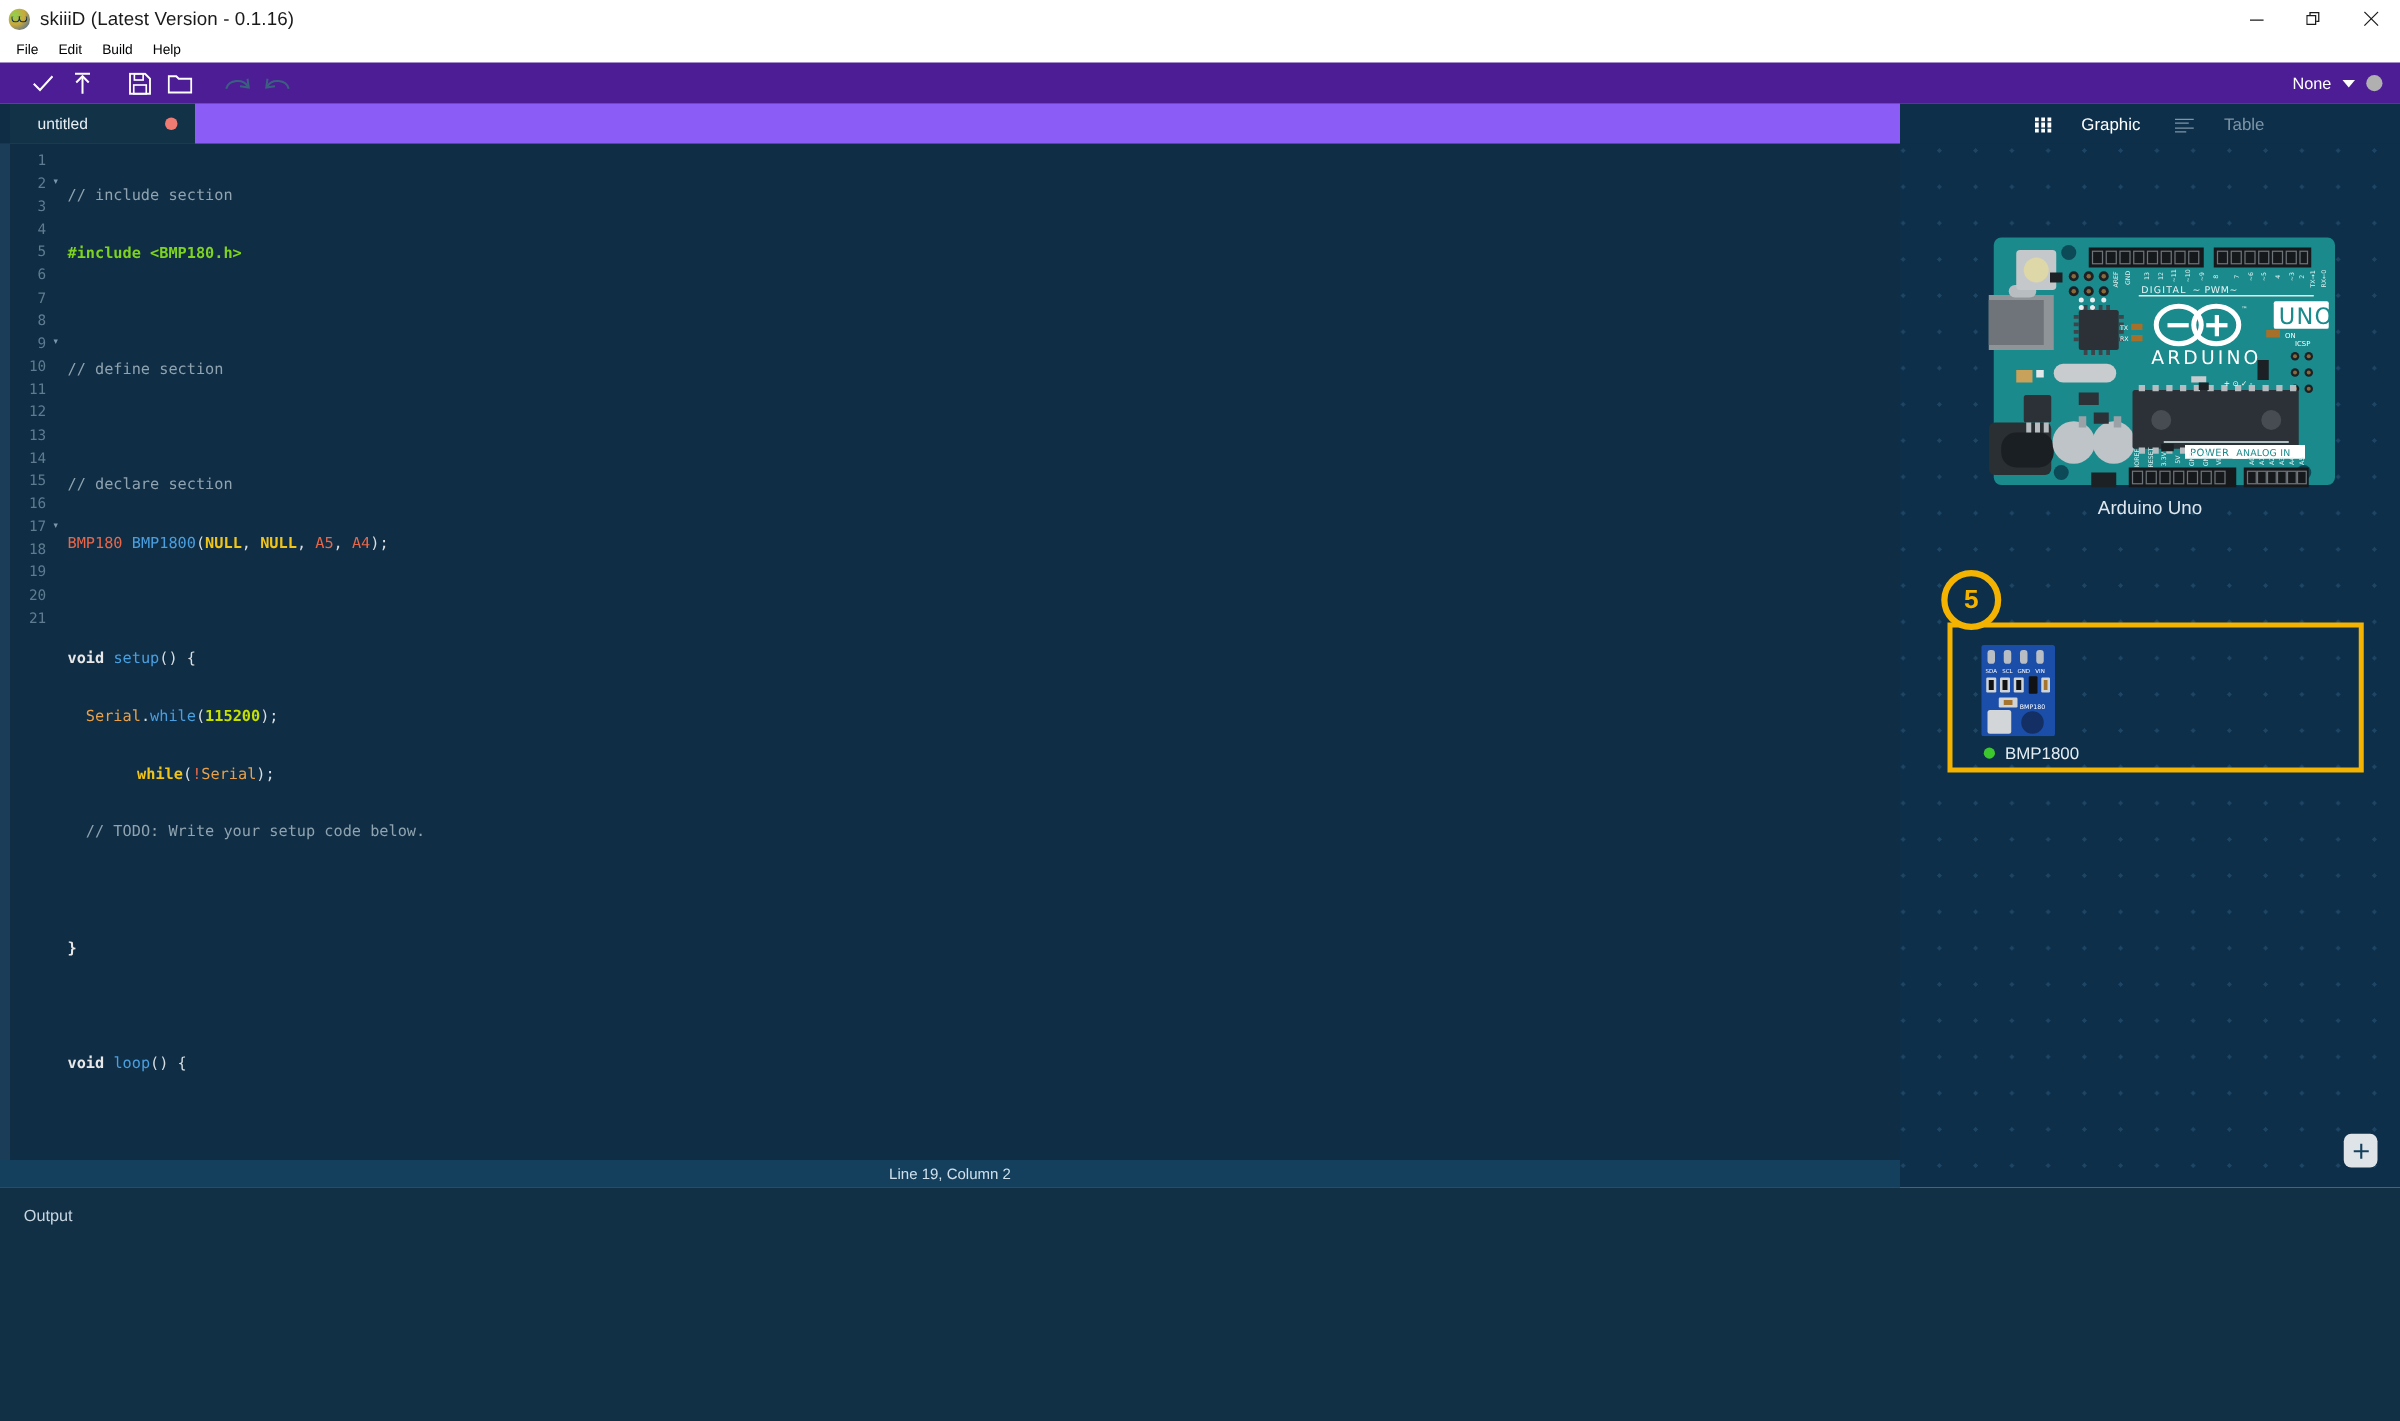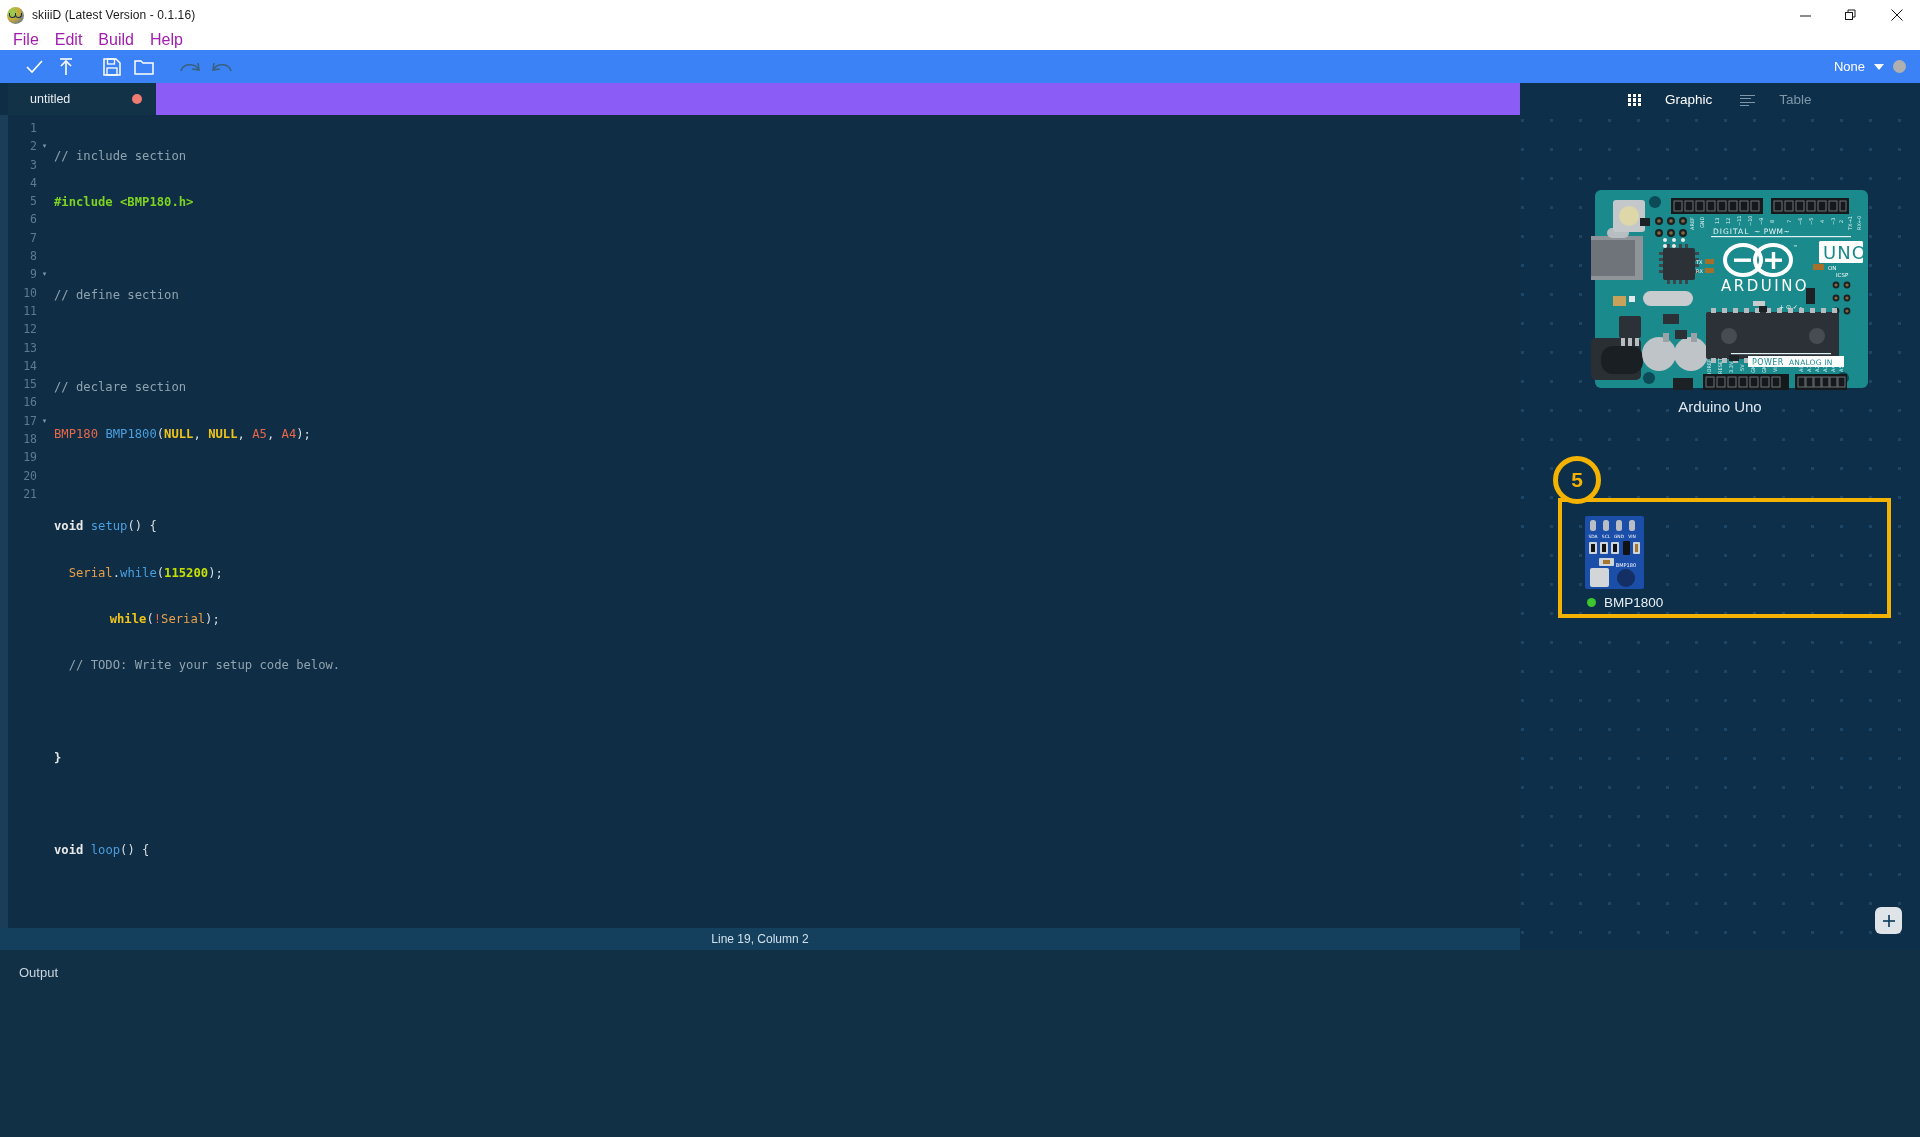--- a/index.html
+++ b/index.html
@@ -25,48 +25,48 @@
     position: relative; flex: none;
   }
   .app-logo::before, .app-logo::after {
     content: ""; position: absolute; top: 6px;
     width: 5px; height: 4px; border: 1.4px solid #0d2f4f;
     border-radius: 0 0 5px 5px; border-top: none;
   }
   .app-logo::before { left: 2px; }
   .app-logo::after  { right: 2px; }
   .app-title {
-    font-size: 12px; color: #1a1a1a; letter-spacing: 0.1px;
+    font-size: 15px; color: #1a1a1a; letter-spacing: 0.1px;
   }
   .win-controls {
     position: absolute; right: 0; top: 0; height: 30px;
     display: flex; align-items: stretch;
   }
   .win-btn {
     width: 46px; display: flex; align-items: center; justify-content: center;
     cursor: default;
   }
   .win-btn svg { display: block; }
 
   
   .menubar {
     height: 20px; width: 100%;
     background: #ffffff;
     display: flex; align-items: center;
     padding-left: 5px;
   }
   .menu-item {
-    font-size: 16px; color: #a21caf; padding: 0 8px; line-height: 20px;
+    font-size: 11px; color: #000000; padding: 0 8px; line-height: 20px;
     cursor: default;
   }
 
   
   .toolbar {
     height: 33px; width: 100%;
-    background: #3b82f6;
+    background: #4c1d95;
     display: flex; align-items: center;
     position: relative;
   }
   .tb-btn {
     width: 32px; height: 33px;
     display: flex; align-items: center; justify-content: center;
     cursor: default;
   }
   .tb-btn.first { margin-left: 18px; }
   .tb-gap { width: 14px; }

